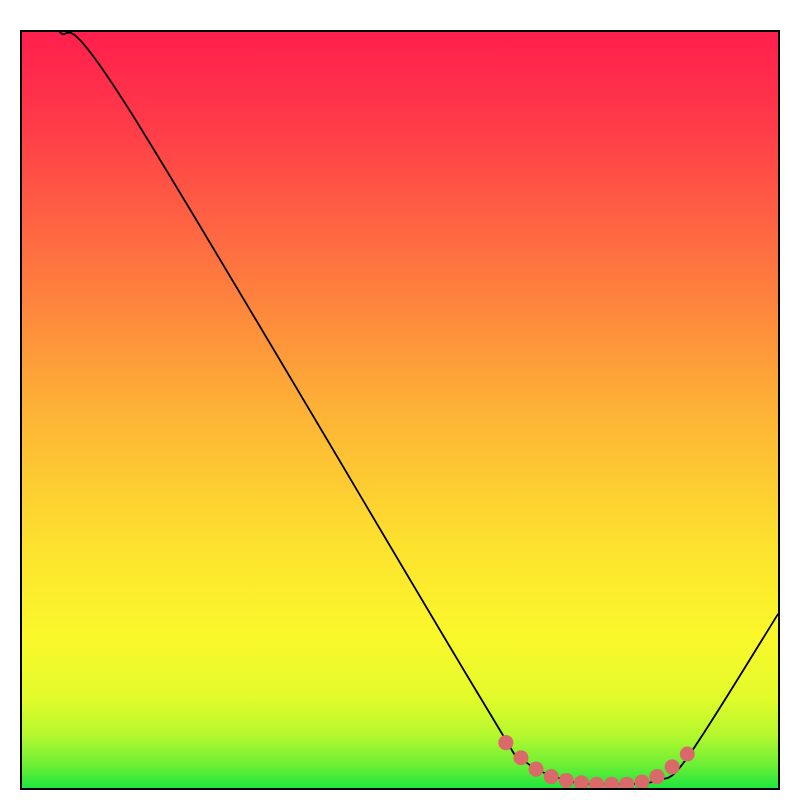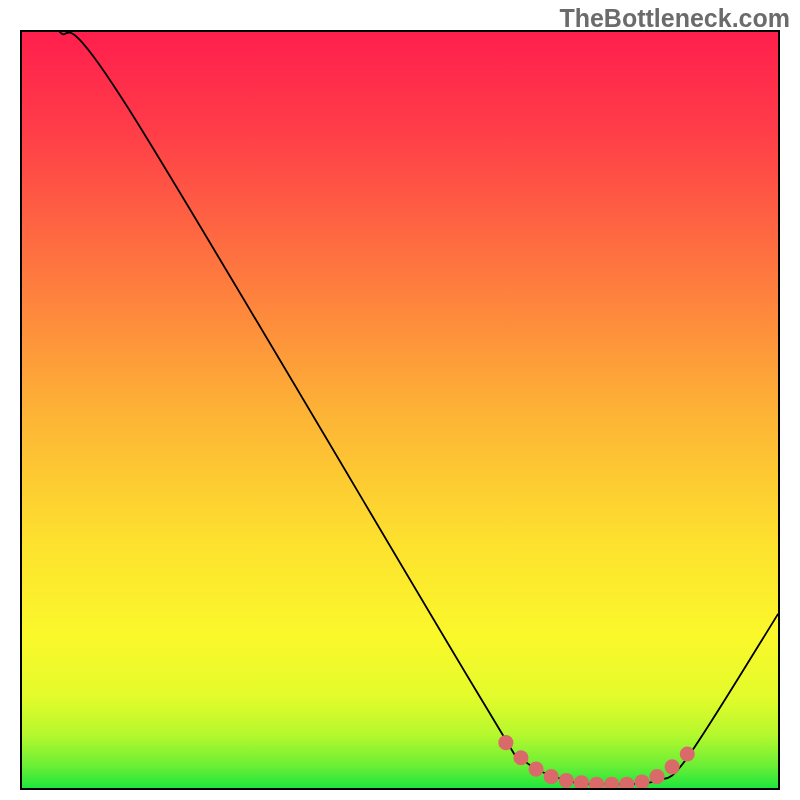--- a/index.html
+++ b/index.html
@@ -46,21 +46,20 @@
     top: 0;
     width: 100%;
     height: 100%;
     pointer-events: none;
   }
 </style>
 </head>
 <body>
 
 <div class="chart-container">
-  <div class="watermark">TheBottleneck.com</div>
 
   <div class="plot-area">
     <svg class="gradient" viewBox="0 0 100 100" preserveAspectRatio="none">
       <defs>
         <linearGradient id="bg-grad" x1="0" y1="0" x2="0" y2="1">
             <stop offset="0%" stop-color="#ff1f4d"></stop>
             <stop offset="12%" stop-color="#ff3a49"></stop>
             <stop offset="30%" stop-color="#fe7240"></stop>
             <stop offset="50%" stop-color="#fdb236"></stop>
             <stop offset="68%" stop-color="#fde22e"></stop>

